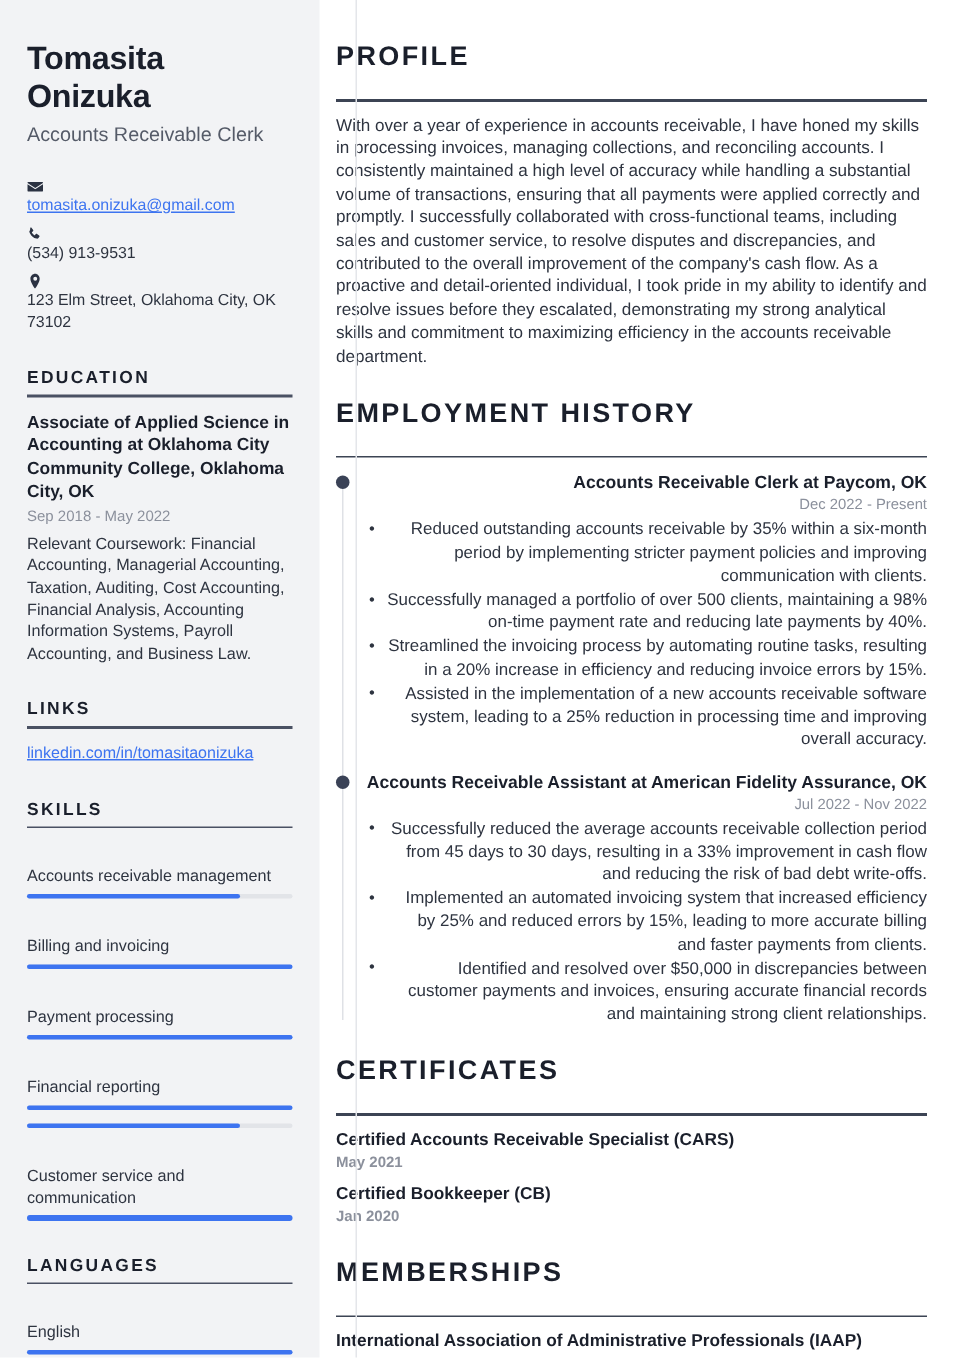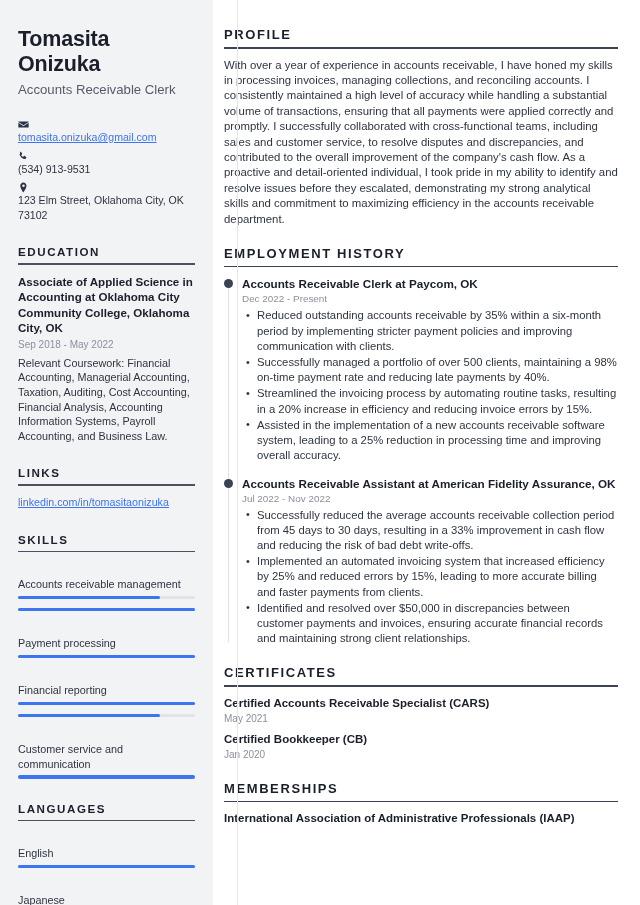--- a/index.html
+++ b/index.html
@@ -168,25 +168,25 @@
 
   
   .main {
     flex: 1;
     height: 905px;
     padding: 27px 22px 0 11px;
     overflow: hidden;
   }
 
   .main-heading {
-    font-size: 13px;
+    font-size: 18px;
     font-weight: 700;
     letter-spacing: 1.6px;
     color: #1a1f2b;
-    padding-bottom: 5px;
+    padding-bottom: 18px;
   }
 
   .main-rule {
     height: 1.5px;
     background: #3c4454;
     width: 100%;
     margin-bottom: 9px;
   }
 
   .main-section { margin-bottom: 19px; }
@@ -207,20 +207,21 @@
     top: 8px;
     bottom: 4px;
     width: 1px;
     background: #dfe1e6;
   }
 
   .tl-entry {
     position: relative;
     padding-left: 18px;
     margin-bottom: 12px;
+    text-align: right;
   }
   .tl-entry:last-child { margin-bottom: 0; }
 
   .tl-dot {
     position: absolute;
     left: 0;
     top: 3px;
     width: 9px;
     height: 9px;
     border-radius: 50%;
@@ -273,20 +274,21 @@
     line-height: 15px;
     font-weight: 700;
     color: #1a1f2b;
   }
 
   .cert-date {
     font-size: 10px;
     line-height: 14px;
     color: #8b909c;
     margin-top: 1px;
+    font-weight: bold;
   }
 
   .member-item {
     font-size: 11.5px;
     line-height: 15px;
     font-weight: 700;
     color: #1a1f2b;
   }
 </style>
 </head>
@@ -350,20 +352,21 @@
       <div class="side-heading">SKILLS</div>
       <div class="side-rule"></div>
 
       <div class="bar-item">
         <div class="bar-label">Accounts receivable management</div>
         <div class="bar-track">
           <div class="bar-fill" style="width: 80%;"></div>
         </div>
       </div>
       <div class="bar-item">
+        <div class="bar-label">Billing and invoicing</div>
         <div class="bar-track">
           <div class="bar-fill" style="width: 100%;"></div>
         </div>
       </div>
       <div class="bar-item">
         <div class="bar-label">Payment processing</div>
         <div class="bar-track">
           <div class="bar-fill" style="width: 100%;"></div>
         </div>
       </div>

